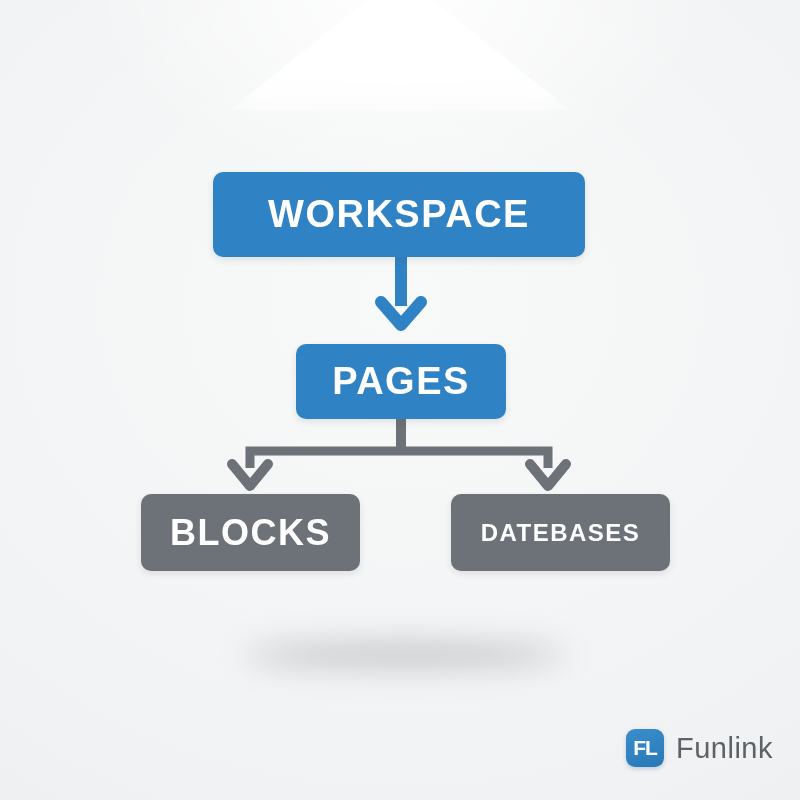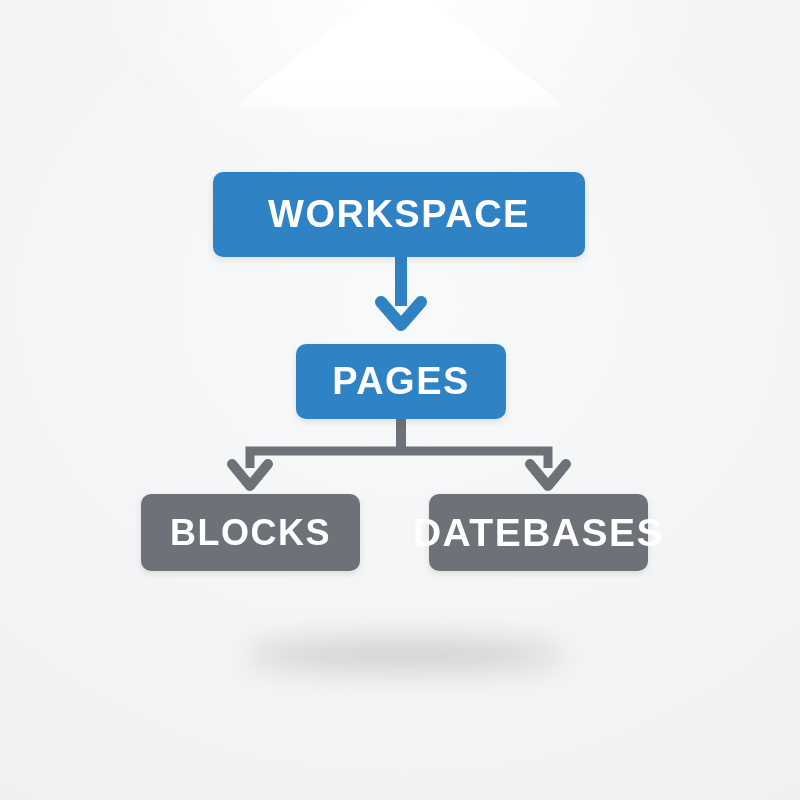--- a/index.html
+++ b/index.html
@@ -55,21 +55,21 @@
     letter-spacing: 1.5px;
     box-shadow: 0 3px 7px rgba(60, 65, 72, 0.12);
     text-align: center;
   }
   .node--blue { background: #2f82c4; }
   .node--gray { background: #6c7278; }
 
   .node-workspace { left: 213px; top: 172px; width: 372px; height: 85px; font-size: 38px; }
   .node-pages     { left: 296px; top: 344px; width: 210px; height: 75px; font-size: 38px; }
   .node-blocks    { left: 141px; top: 494px; width: 219px; height: 77px; font-size: 36px; }
-  .node-databases { left: 429px; top: 494px; width: 219px; height: 77px; font-size: 39px; justify-content: center; }
+  .node-databases { left: 451px; top: 494px; width: 219px; height: 77px; font-size: 24px; justify-content: center; }
 
   .brand {
     position: absolute;
     left: 626px; top: 729px;
     display: flex;
     align-items: center;
     gap: 12px;
   }
   .brand-mark {
     width: 38px; height: 38px;
@@ -123,14 +123,20 @@
   </div>
 
   <div class="node node--blue node-pages">
     <span>PAGES</span>
   </div>
 
   <div class="node node--gray node-databases">
     <span>DATEBASES</span>
   </div>
 
+  <div class="brand">
+    <div class="brand-mark">
+      <span>FL</span>
+    </div>
+    <span class="brand-name">Funlink</span>
+  </div>
 
 </div>
 
 </body></html>

